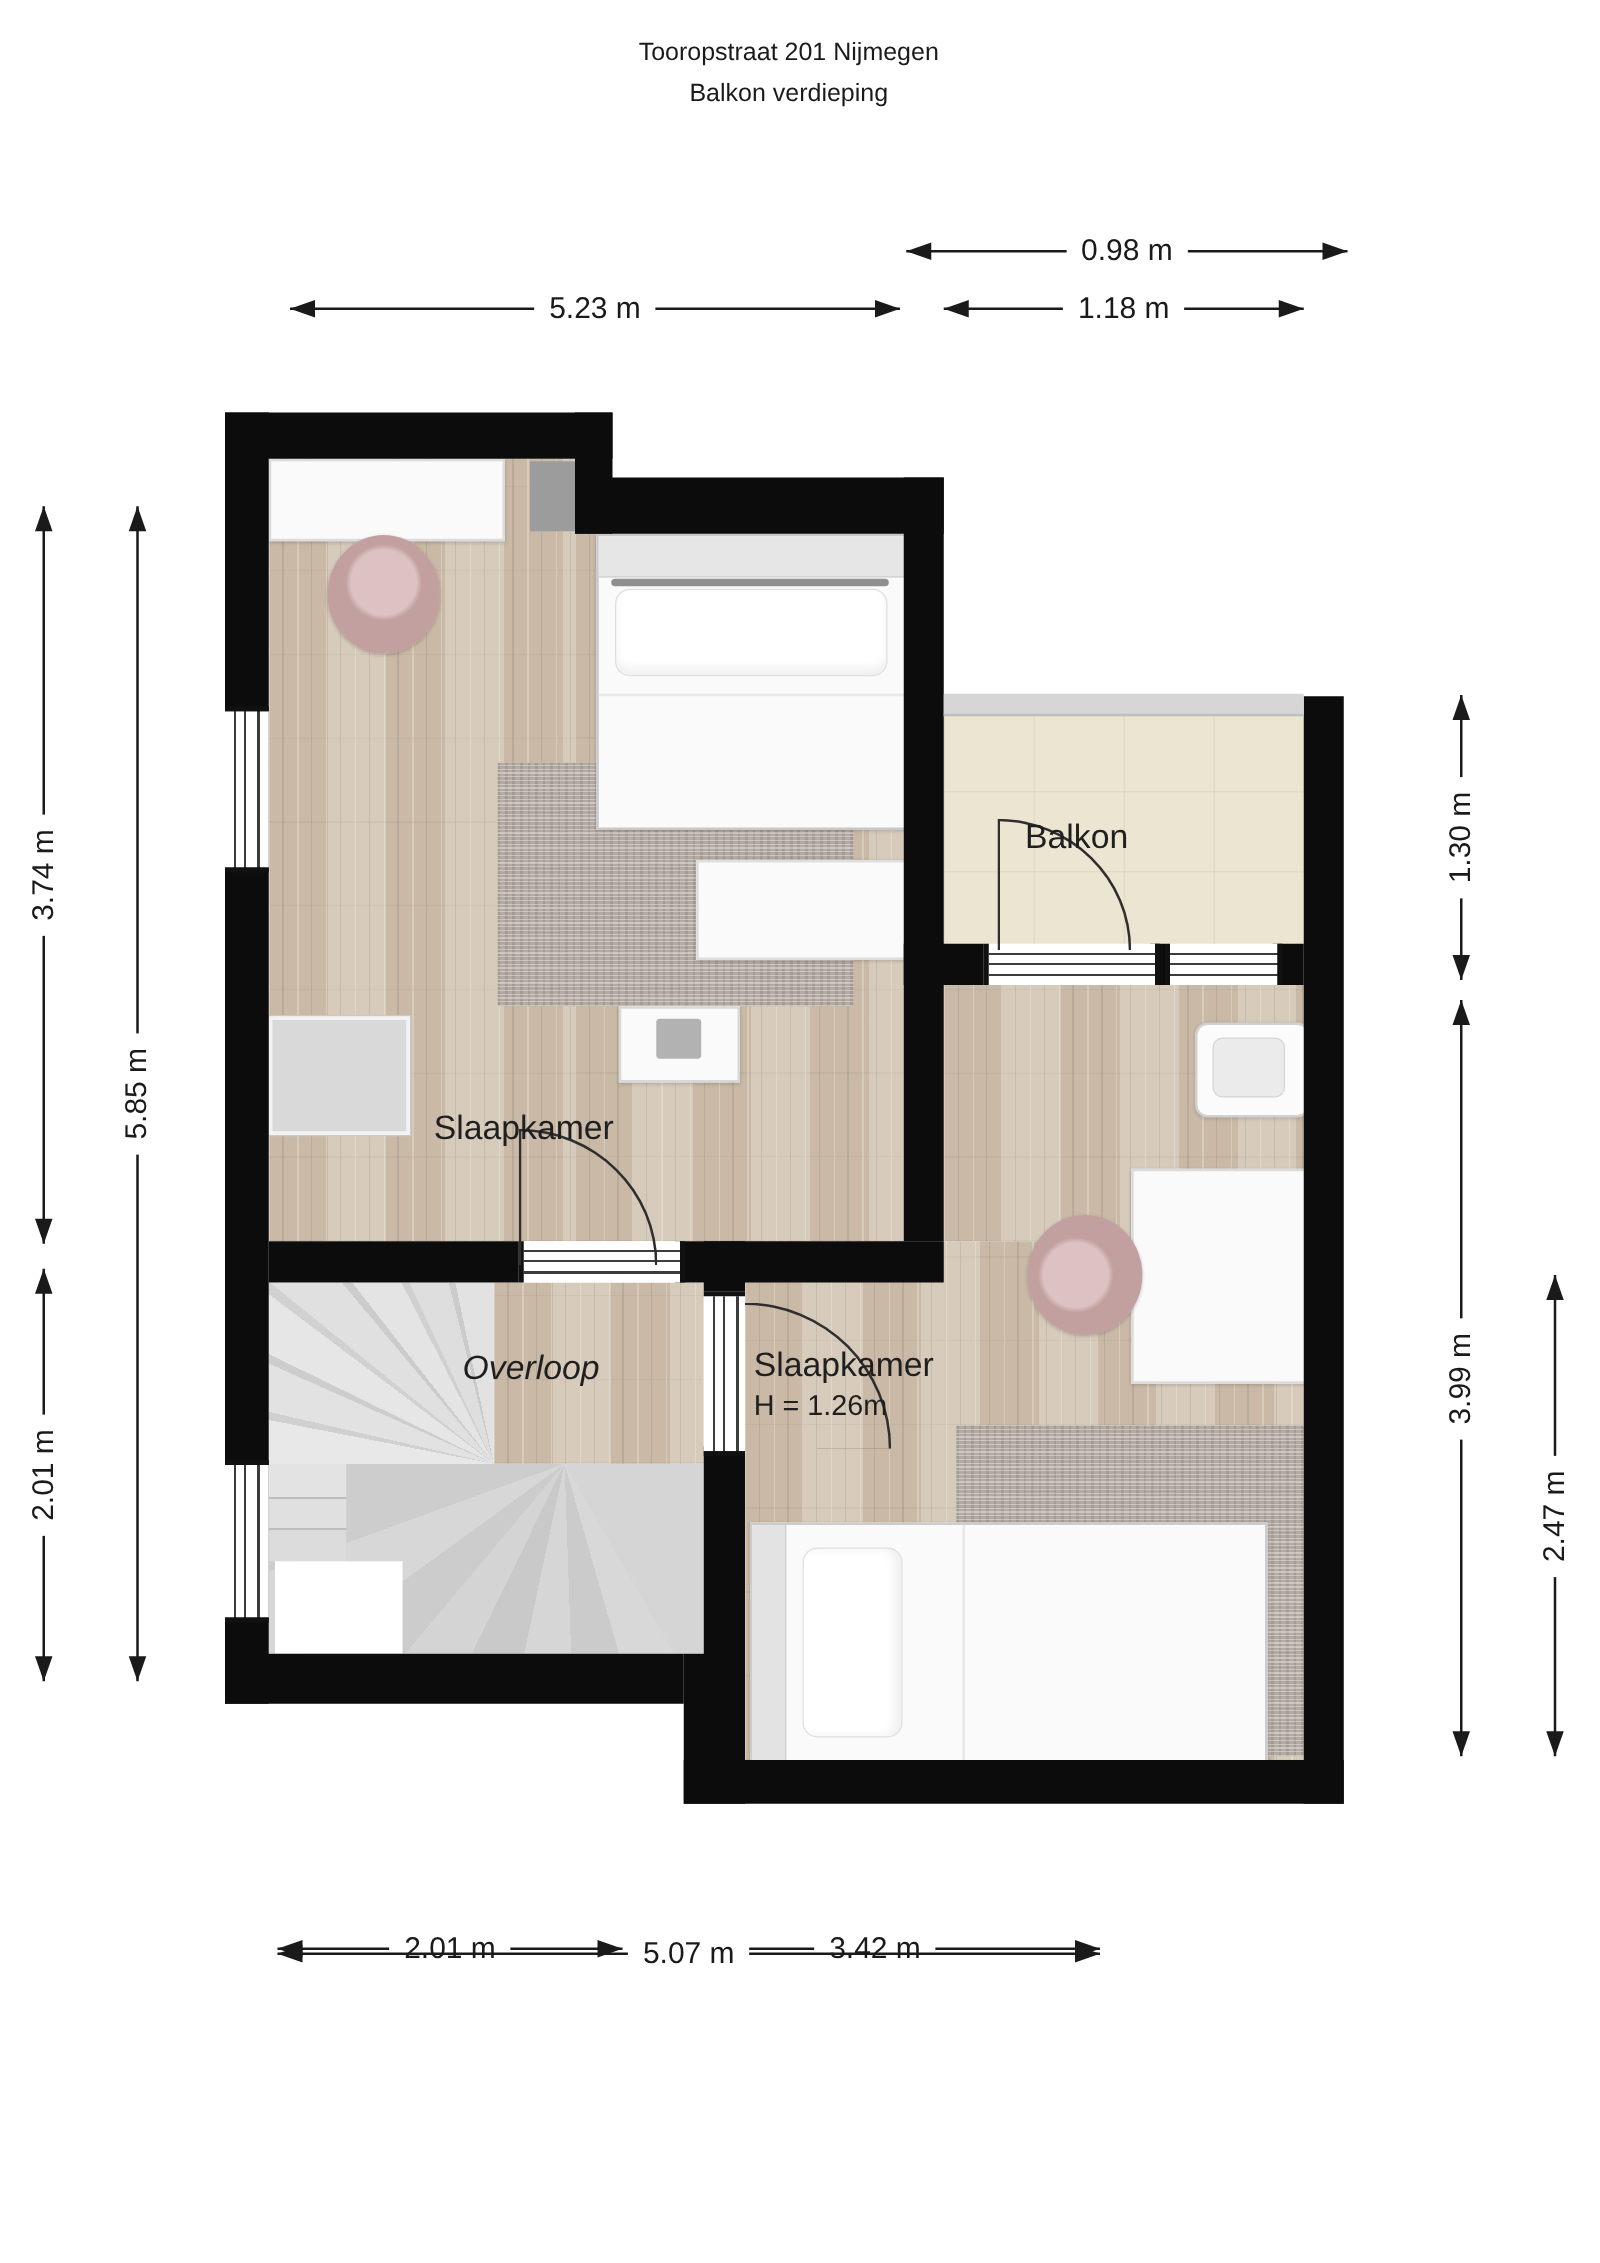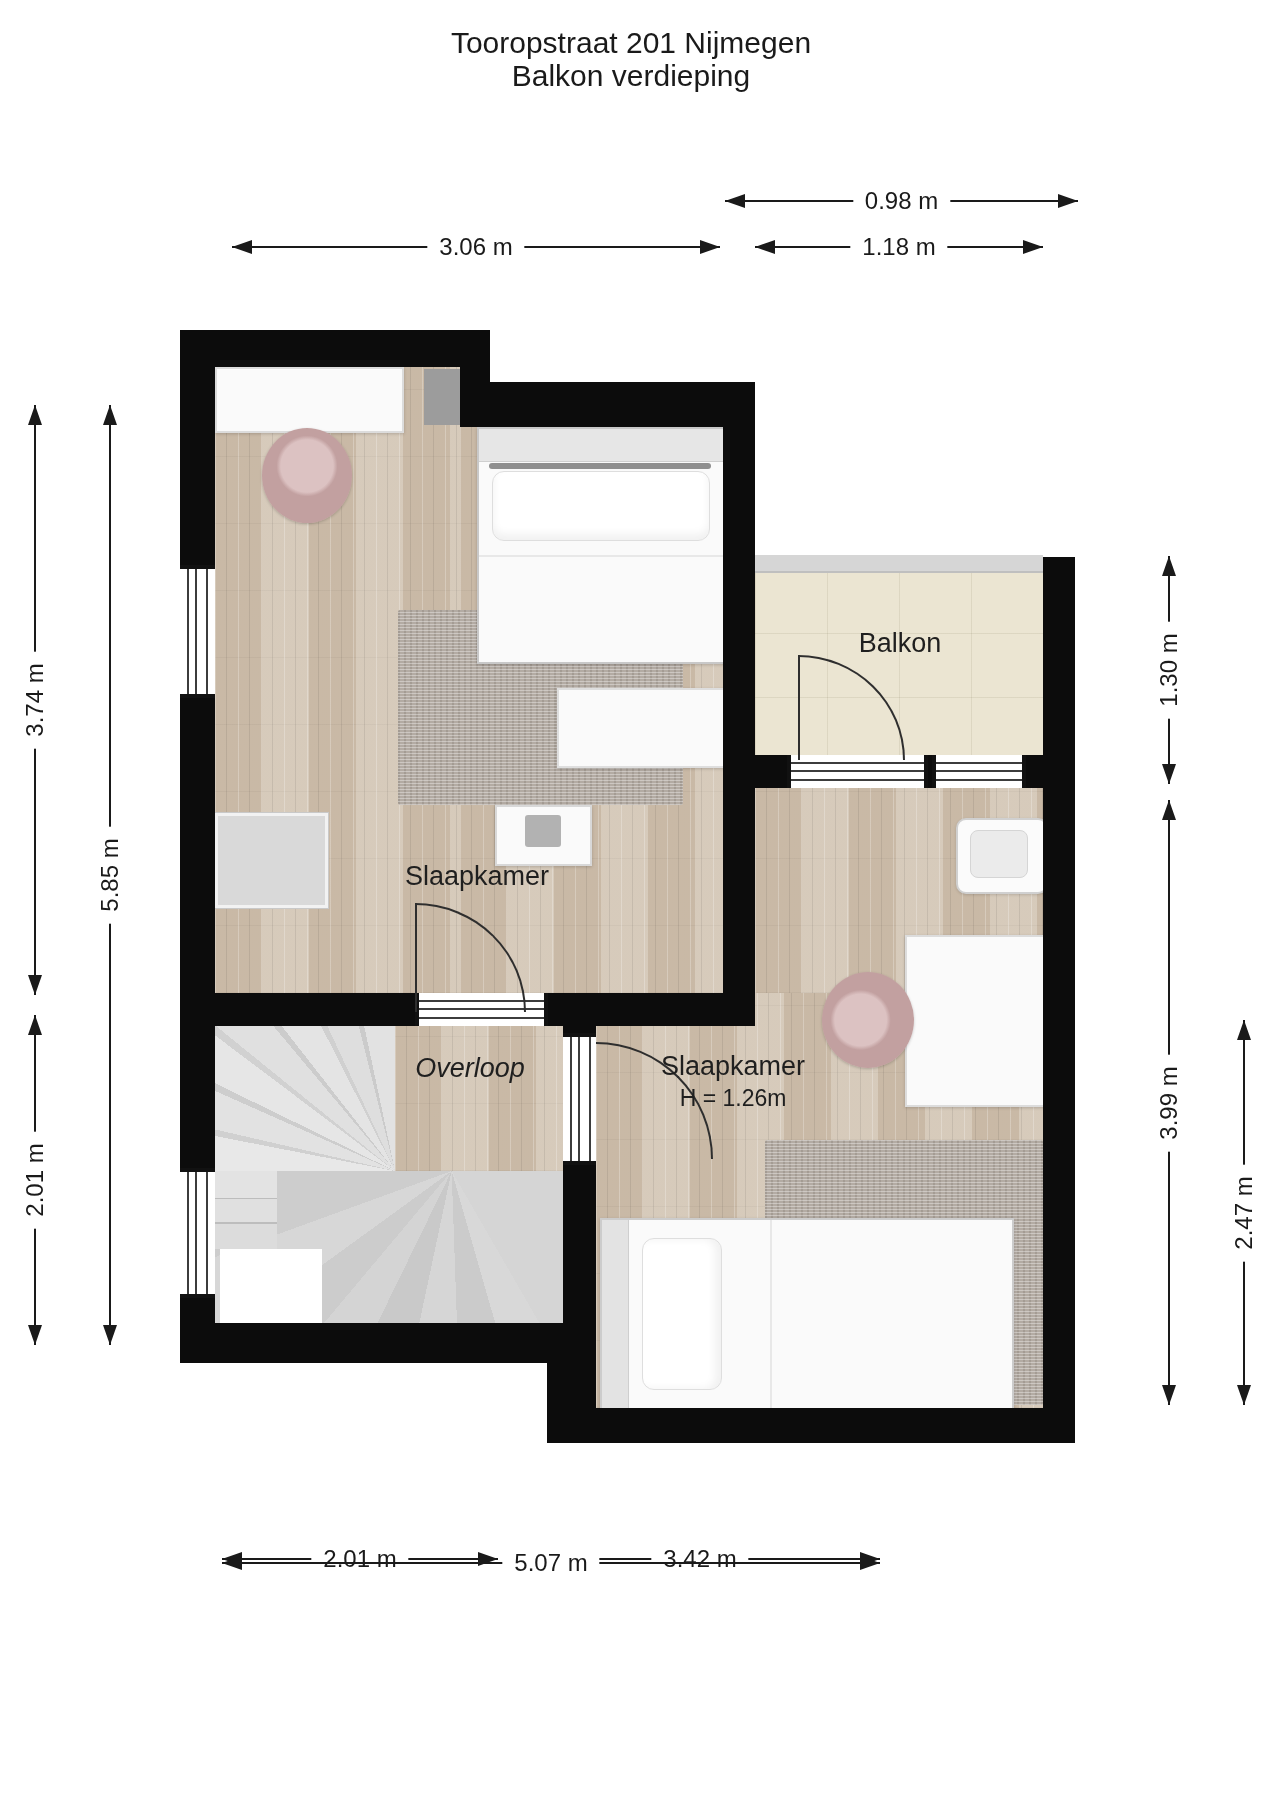--- a/index.html
+++ b/index.html
@@ -26,37 +26,37 @@
      repeating-linear-gradient(0deg, rgba(255,255,255,0.35) 0 1px, rgba(0,0,0,0) 1px 3px),
      repeating-linear-gradient(90deg, rgba(95,85,75,0.18) 0 2px, rgba(0,0,0,0) 2px 6px);}
   .furn{position:absolute;z-index:3;background:#fafafa;border:2px solid #d2d2d2;box-shadow:0 1px 3px rgba(0,0,0,0.18);}
   .glaze-h{position:absolute;z-index:6;background:linear-gradient(to bottom, #ffffff 0 7px, #3c3c3c 7px 9px, #ffffff 9px 15px, #3c3c3c 15px 17px, #ffffff 17px 24px, #3c3c3c 24px 26px, #ffffff 26px 100%);
      border-left:4px solid #111;border-right:4px solid #111;}
   .glaze-v{position:absolute;z-index:6;background:linear-gradient(to right, #ffffff 0 7px, #3c3c3c 7px 9px, #ffffff 9px 15px, #3c3c3c 15px 17px, #ffffff 17px 26px, #3c3c3c 26px 28px, #ffffff 28px 100%);
      border-top:4px solid #111;border-bottom:4px solid #111;}
   .door-arc{position:absolute;z-index:6;border-top:2.5px solid #2e2e2e;border-right:2.5px solid #2e2e2e;border-top-right-radius:100%;}
   .door-arc.with-leaf{border-left:2.5px solid #2e2e2e;}
   .railing{position:absolute;z-index:5;background:#d6d6d6;border-bottom:2px solid #bfbfbf;}
-  .room-label{position:absolute;z-index:7;text-align:center;font-size:27px;color:#1f1f1f;}
+  .room-label{position:absolute;z-index:7;text-align:left;font-size:27px;color:#1f1f1f;margin-top:26px;}
   .room-sub{font-size:23px;margin-top:3px;}
   
   .dim-h{position:absolute;height:0;border-top:2px solid #1a1a1a;z-index:8;}
   .dim-h::before{content:"";position:absolute;left:0;top:-8px;width:0;height:0;
      border-top:7px solid transparent;border-bottom:7px solid transparent;border-right:20px solid #1a1a1a;}
   .dim-h::after{content:"";position:absolute;right:0;top:-8px;width:0;height:0;
      border-top:7px solid transparent;border-bottom:7px solid transparent;border-left:20px solid #1a1a1a;}
   .dim-v{position:absolute;width:0;border-left:2px solid #1a1a1a;z-index:8;}
   .dim-v::before{content:"";position:absolute;top:0;left:-8px;width:0;height:0;
      border-left:7px solid transparent;border-right:7px solid transparent;border-bottom:20px solid #1a1a1a;}
   .dim-v::after{content:"";position:absolute;bottom:0;left:-8px;width:0;height:0;
      border-left:7px solid transparent;border-right:7px solid transparent;border-top:20px solid #1a1a1a;}
   .dim-label{position:absolute;left:50%;top:-1px;transform:translate(-50%,-50%);
      background:#fff;padding:0 12px;font-size:24px;white-space:nowrap;}
   .dim-v .dim-label{left:-1px;top:50%;transform:translate(-50%,-50%) rotate(-90deg);}
-  .title-block{position:absolute;z-index:9;text-align:center;font-size:30px;line-height:33px;color:#1a1a1a;}
+  .title-block{position:absolute;z-index:9;text-align:center;font-size:20px;line-height:33px;color:#1a1a1a;}
   .footer-block{position:absolute;z-index:9;text-align:center;font-size:27px;line-height:35px;color:#1a1a1a;}
 </style>
 </head>
 <body>
 
 <div class="plan">
 
   <div class="title-block" style="left:281px;top:26px;width:700px;">
     <div>Tooropstraat 201 Nijmegen</div>
     <div>Balkon verdieping</div>
@@ -147,21 +147,21 @@
     <div class="room-sub">H = 1.26m</div>
   </div>
   <div class="room-label" style="left:820px;top:628px;width:160px;">
     <div>Balkon</div>
   </div>
 
   <div class="dim-h" style="left:725px;top:200px;width:353px;">
     <span class="dim-label">0.98 m</span>
   </div>
   <div class="dim-h" style="left:232px;top:246px;width:488px;">
-    <span class="dim-label">3.06 m</span>
+    <span class="dim-label">5.23 m</span>
   </div>
   <div class="dim-h" style="left:755px;top:246px;width:288px;">
     <span class="dim-label">1.18 m</span>
   </div>
   <div class="dim-h" style="left:222px;top:1558px;width:276px;">
     <span class="dim-label">2.01 m</span>
   </div>
   <div class="dim-h" style="left:520px;top:1558px;width:360px;">
     <span class="dim-label">3.42 m</span>
   </div>

